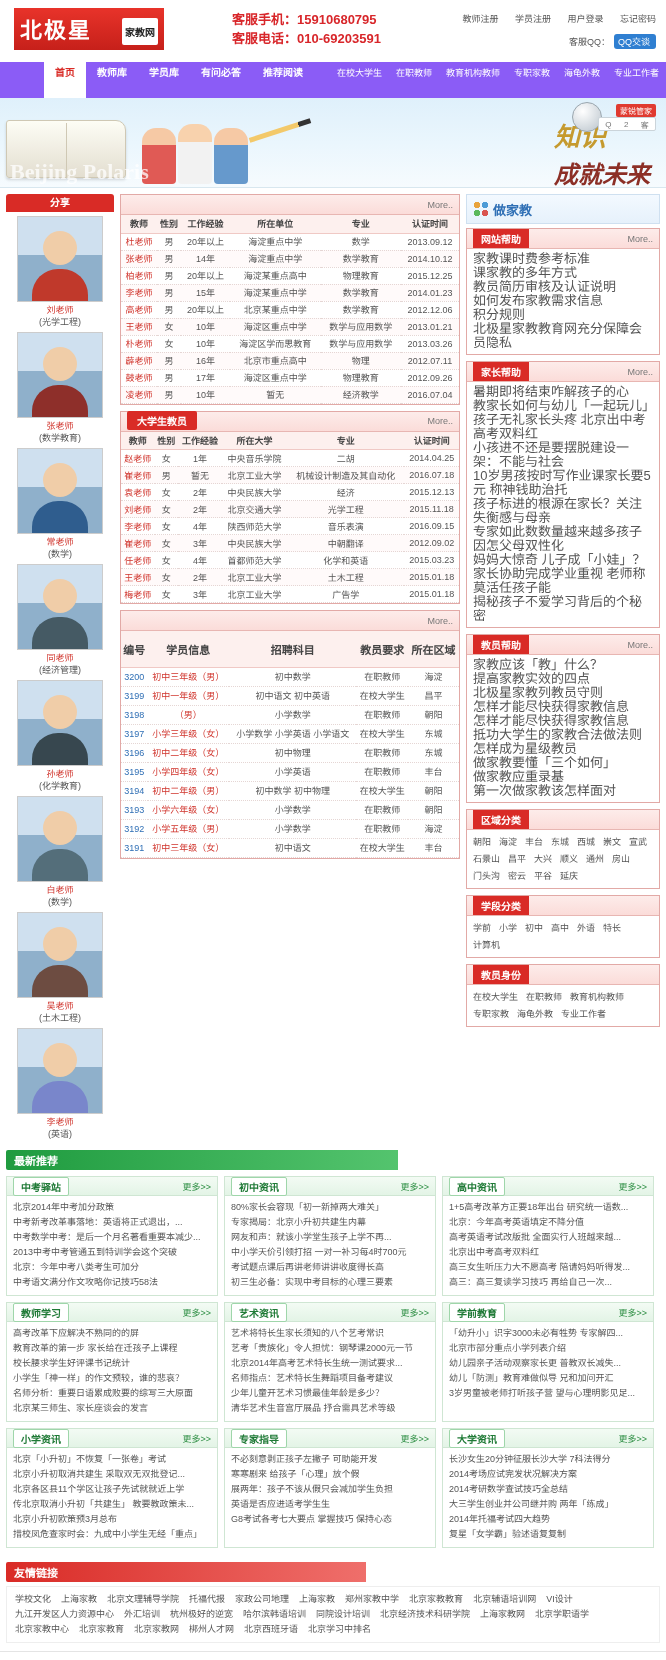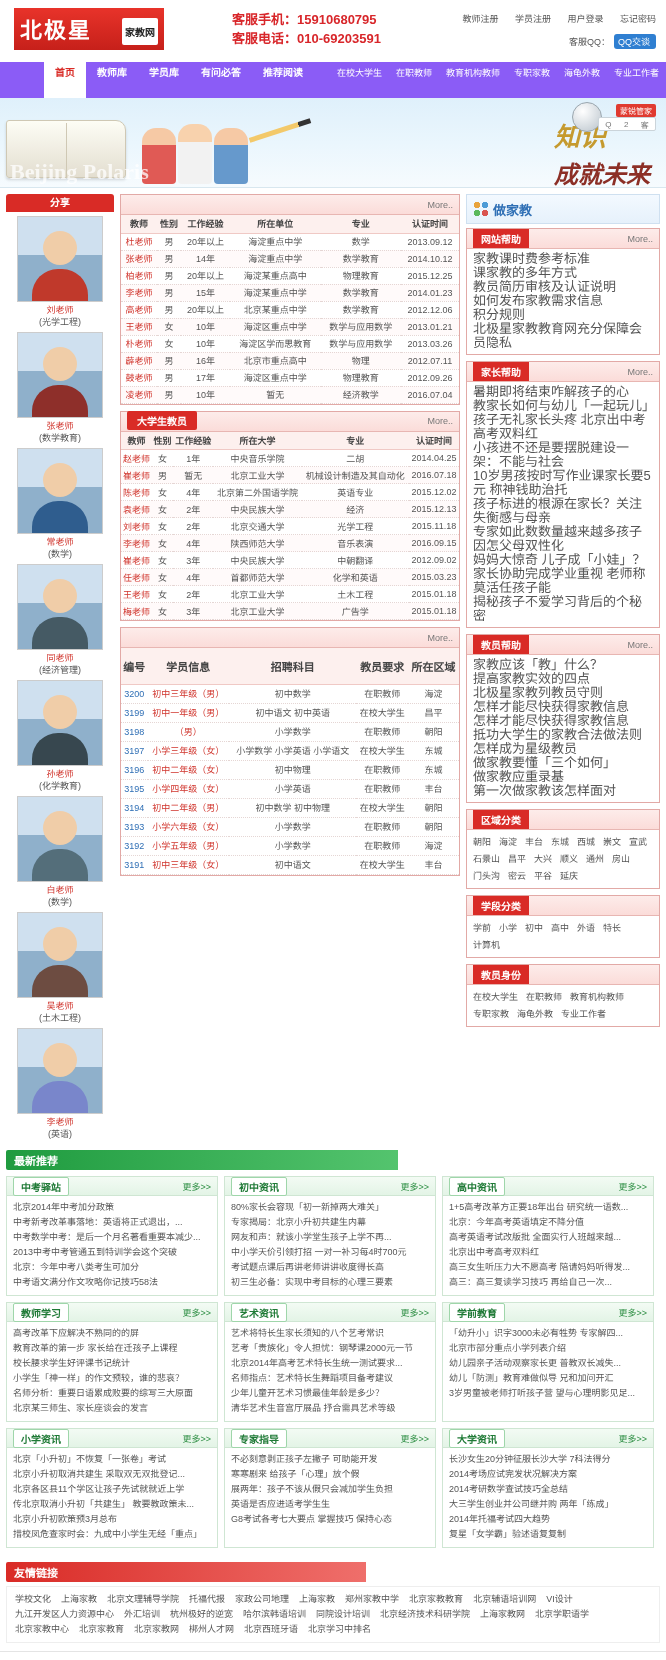--- a/index.html
+++ b/index.html
@@ -474,28 +474,20 @@
               <td>二胡</td>
               <td>2014.04.25</td>
             </tr>
             <tr>
               <td class="name">崔老师</td>
               <td>男</td>
               <td>暂无</td>
               <td>北京工业大学</td>
               <td>机械设计制造及其自动化</td>
               <td>2016.07.18</td>
-            </tr>
-            <tr>
-              <td class="name">陈老师</td>
-              <td>女</td>
-              <td>4年</td>
-              <td>北京第二外国语学院</td>
-              <td>英语专业</td>
-              <td>2015.12.02</td>
             </tr>
             <tr>
               <td class="name">袁老师</td>
               <td>女</td>
               <td>2年</td>
               <td>中央民族大学</td>
               <td>经济</td>
               <td>2015.12.13</td>
             </tr>
             <tr>

